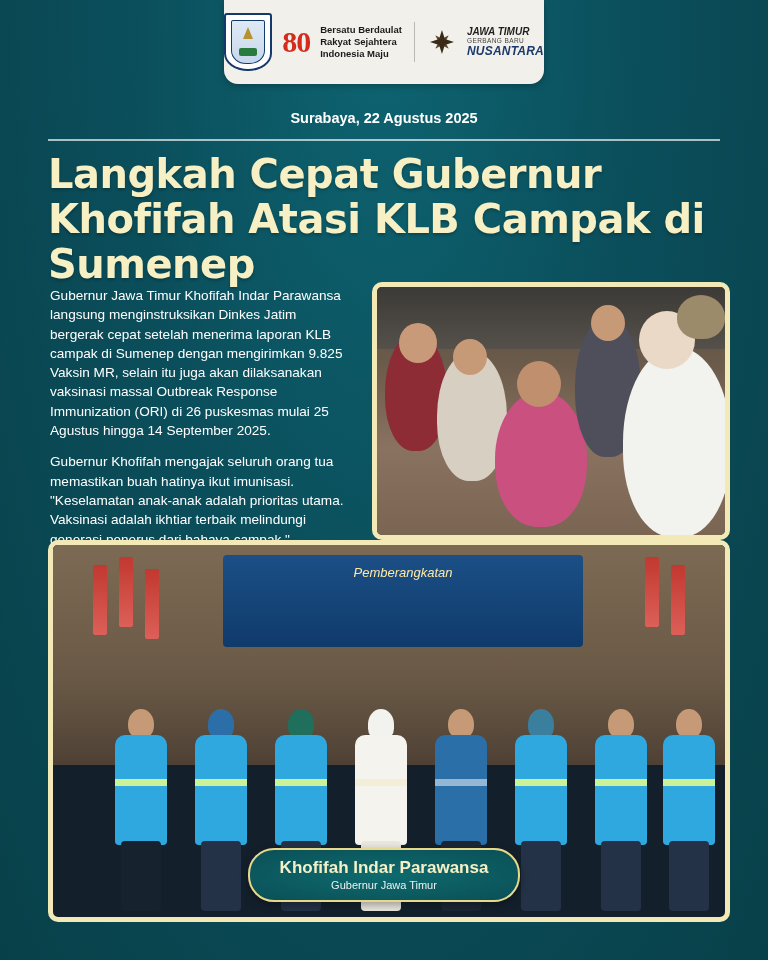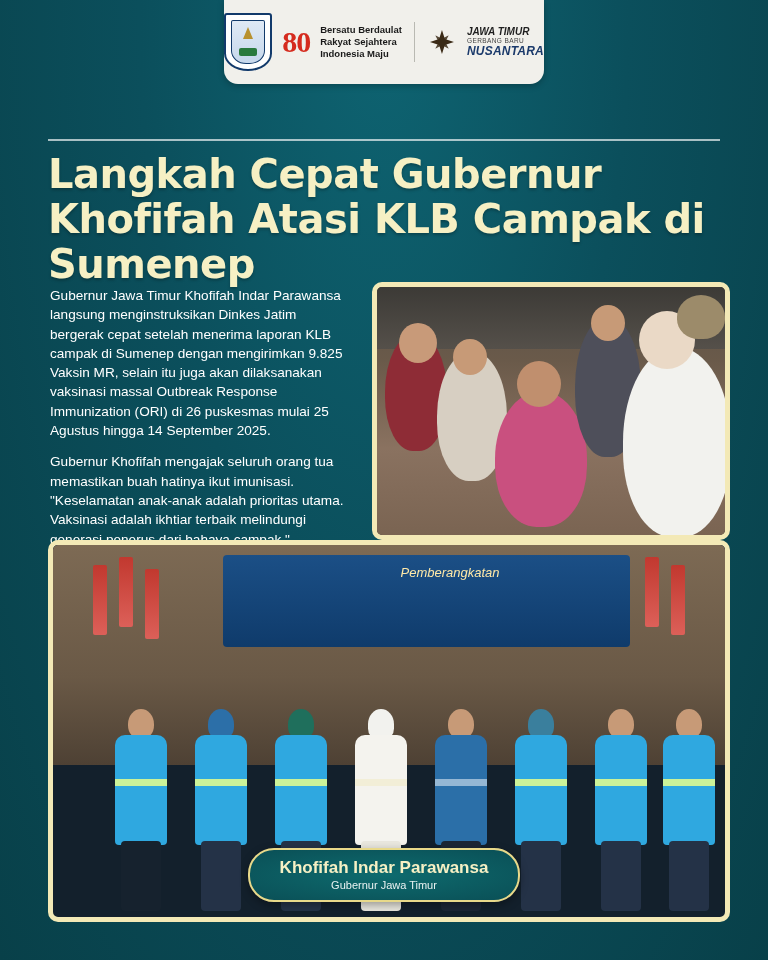--- a/index.html
+++ b/index.html
@@ -239,21 +239,20 @@
     position: absolute;
     top: 10px;
     left: 170px;
     width: 360px;
     height: 92px;
     background: linear-gradient(180deg, #1b4f86 0%, #0f3b6b 100%);
     border-radius: 4px;
     color: #ffffff;
     text-align: center;
     overflow: hidden;
-    padding-left: 47px;
   }
   .banner .b1 {
     font-style: italic;
     font-size: 13px;
     margin-top: 10px;
     color: #ffe9a8;
   }
   .banner .b2 {
     font-weight: 700;
     font-size: 17px;
@@ -363,20 +362,21 @@
       <div class="d1"></div>
       <div class="d2"></div>
     </div>
     <div class="jatim-text">
       <div class="l1">JAWA TIMUR</div>
       <div class="l2">GERBANG BARU</div>
       <div class="l3">NUSANTARA</div>
     </div>
   </div>
 
+  <div class="date-line">Surabaya, 22 Agustus 2025</div>
   <div class="rule"></div>
 
   <div class="headline">Langkah Cepat Gubernur Khofifah Atasi KLB Campak di Sumenep</div>
 
   <div class="body-col">
     <p>Gubernur Jawa Timur Khofifah Indar Parawansa langsung menginstruksikan Dinkes Jatim bergerak cepat setelah menerima laporan KLB campak di Sumenep dengan mengirimkan 9.825 Vaksin MR, selain itu juga akan dilaksanakan vaksinasi massal Outbreak Response Immunization (ORI) di 26 puskesmas mulai 25 Agustus hingga 14 September 2025.</p>
     <p>Gubernur Khofifah mengajak seluruh orang tua memastikan buah hatinya ikut imunisasi. "Keselamatan anak-anak adalah prioritas utama. Vaksinasi adalah ikhtiar terbaik melindungi generasi penerus dari bahaya campak," pesannya.</p>
   </div>
 
   <div class="photo1">

